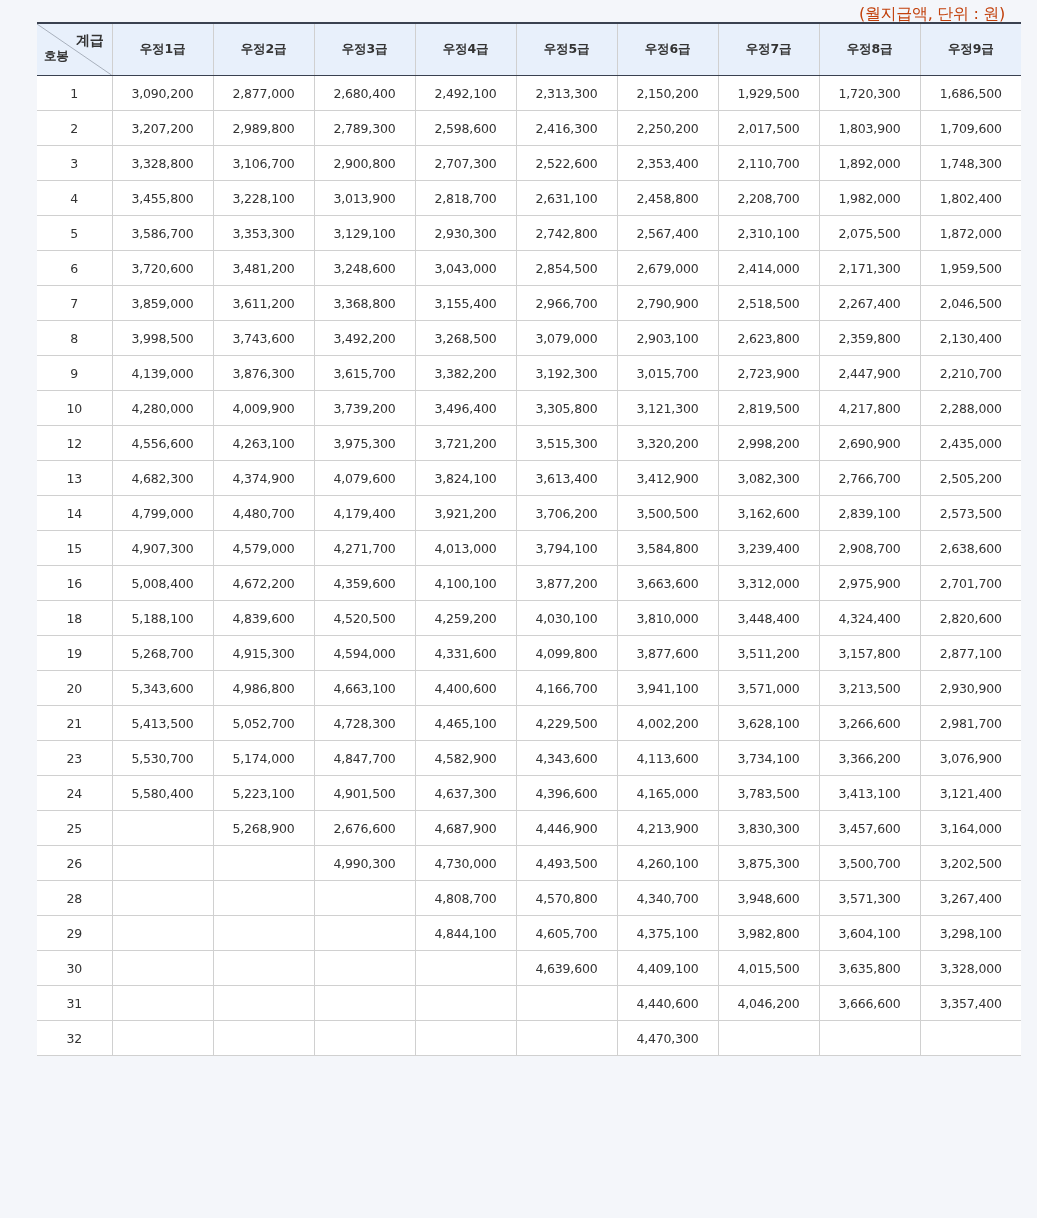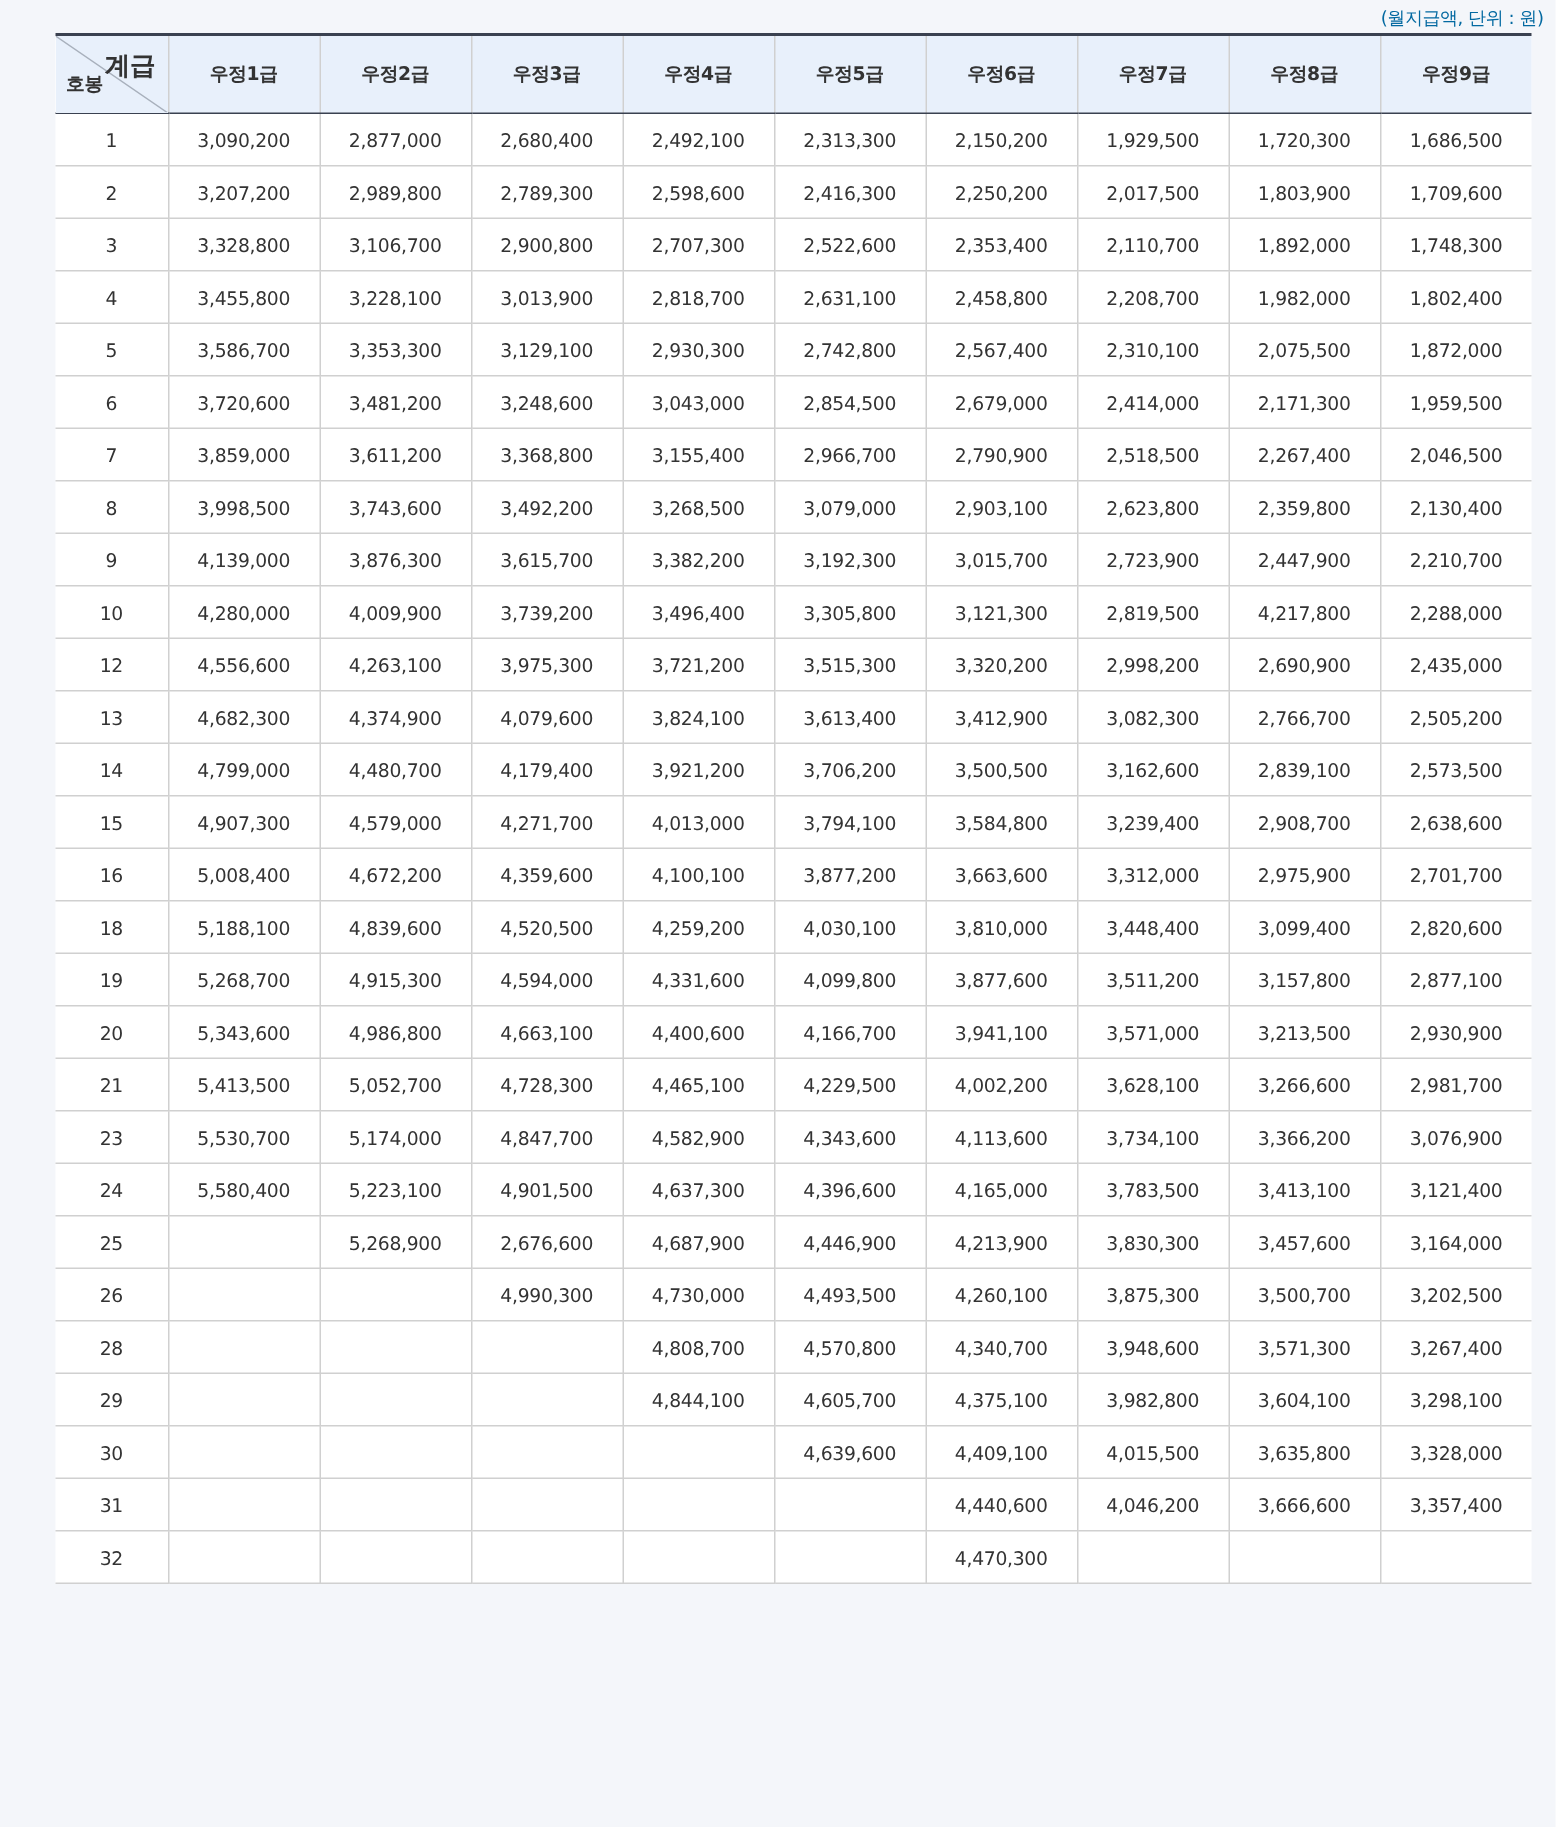--- a/index.html
+++ b/index.html
@@ -14,24 +14,24 @@
     .wrap {
       position: absolute;
       left: 7px;
       top: 0;
       width: 1023px;
       height: 1218px;
       background: #f4f6fa;
     }
     .unit-note {
       position: absolute;
-      right: 1px;
+      right: 25px;
       top: 4px;
-      font-size: 12px;
-      color: #0369a1;
+      font-size: 16px;
+      color: #c2410c;
       letter-spacing: -0.3px;
     }
     table.pay {
       position: absolute;
       left: 30px;
       top: 22px;
       width: 983px;
       border-collapse: collapse;
       table-layout: fixed;
       background: #fff;
@@ -66,21 +66,21 @@
     }
     .corner svg {
       position: absolute;
       left: 0; top: 0;
       width: 100%; height: 100%;
     }
     .corner .grade {
       position: absolute;
       right: 8px;
       top: 8px;
-      font-size: 17px;
+      font-size: 14px;
     }
     .corner .step {
       position: absolute;
       left: 7px;
       bottom: 10px;
       font-size: 12.5px;
     }
   </style>
 </head>
 <body>
@@ -304,21 +304,21 @@
         </tr>
         <tr>
           <td>18</td>
           <td>5,188,100</td>
           <td>4,839,600</td>
           <td>4,520,500</td>
           <td>4,259,200</td>
           <td>4,030,100</td>
           <td>3,810,000</td>
           <td>3,448,400</td>
-          <td>3,099,400</td>
+          <td>4,324,400</td>
           <td>2,820,600</td>
         </tr>
         <tr>
           <td>19</td>
           <td>5,268,700</td>
           <td>4,915,300</td>
           <td>4,594,000</td>
           <td>4,331,600</td>
           <td>4,099,800</td>
           <td>3,877,600</td>

